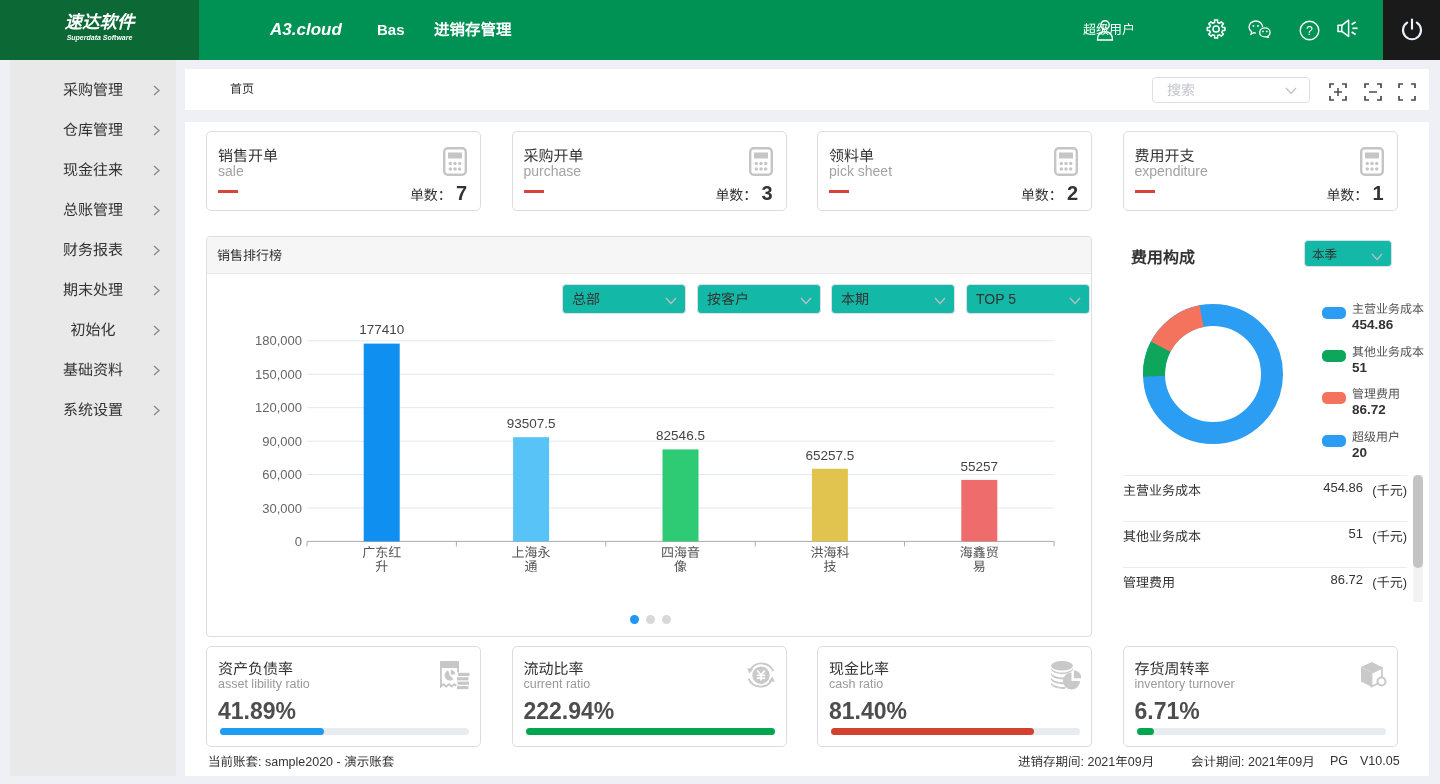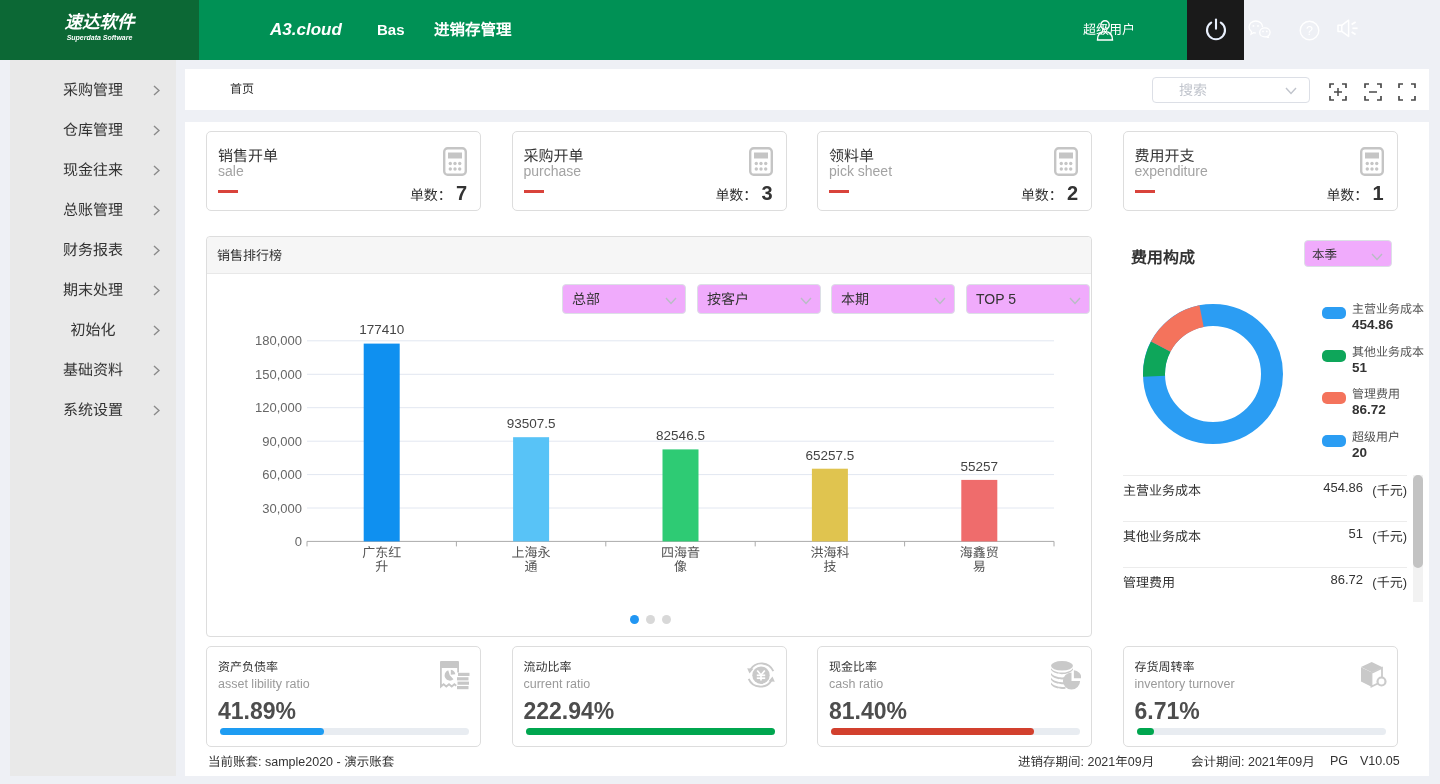--- a/index.html
+++ b/index.html
@@ -1,55 +1,55 @@
 <!DOCTYPE html>
 <html lang="zh-CN"><head>
 <meta charset="utf-8">
 <style>
 *{margin:0;padding:0;box-sizing:border-box}
 html,body{width:1440px;height:784px;overflow:hidden}
 body{font-family:"Liberation Sans",sans-serif;background:#eef0f5;position:relative}
 
-#hdr{position:absolute;left:0;top:0;width:1244px;height:60px;background:#009155;color:#fff}
+#hdr{position:absolute;left:0;top:0;width:1440px;height:60px;background:#009155;color:#fff}
 #logo{position:absolute;left:0;top:0;width:199px;height:60px;background:#0c6835;text-align:center}
 #logo .t1{font-size:17.5px;font-weight:bold;font-style:italic;padding-top:12px;line-height:21px}
 #logo .t2{font-size:7px;font-weight:bold;font-style:italic;margin-top:1px}
 .hnav{position:absolute;top:0;height:60px;line-height:60px;font-weight:bold;color:#fff}
 #hdr svg{position:absolute}
 #pwr{position:absolute;right:0;top:0;width:57px;height:60px;background:#1a1a1a}
 
 #side{position:absolute;left:10px;top:60px;width:166px;height:716px;background:#e9e9e9}
 #side ul{list-style:none;padding-top:10px}
 #side li{position:relative;height:40px;line-height:40px;text-align:center;font-size:15px;color:#333}
 #side li svg{position:absolute;right:16px;top:15px}
 
 #tabrow{position:absolute;left:185px;top:69px;width:1244px;height:41px;background:#fff}
 #tabtxt{position:absolute;left:45px;top:10px;font-size:12px;color:#333}
-#search{position:absolute;left:967px;top:8px;width:158px;height:26px;border:1px solid #dcdfe6;border-radius:4px;color:#c0c4cc;font-size:14px;line-height:24px;padding-left:26px}
+#search{position:absolute;left:967px;top:8px;width:158px;height:26px;border:1px solid #dcdfe6;border-radius:4px;color:#c0c4cc;font-size:14px;line-height:24px;padding-left:14px}
 
 #content{position:absolute;left:185px;top:122px;width:1244px;height:654px;background:#fff}
 .card{position:absolute;width:275px;border:1px solid #ddd;border-radius:5px;background:#fff}
 .tcard{top:9px;height:80px}
 .bcard{top:524px;height:101px}
 .tcard .tt{position:absolute;left:11px;top:12px;font-size:15px;color:#333}
 .tcard .st{position:absolute;left:11px;top:31px;font-size:14px;color:#a3a3a3}
 .tcard .dash{position:absolute;left:11px;top:58px;width:20px;height:3px;background:#d9433b}
 .tcard .num{position:absolute;right:13px;bottom:5px;font-size:14px;color:#333}
 .tcard .num b{font-size:20px;margin-left:4px}
 .tcard svg{position:absolute;right:13px;top:15px}
-.bcard .tt{position:absolute;left:11px;top:10px;font-size:12px;color:#333}
+.bcard .tt{position:absolute;left:11px;top:10px;font-size:15px;color:#333}
 .bcard .st{position:absolute;left:11px;top:30px;font-size:12.5px;color:#9a9a9a}
 .bcard .pct{position:absolute;left:11px;top:51px;font-size:23px;font-weight:bold;color:#4d4d4d}
 .bcard .track{position:absolute;left:13px;top:81px;width:249px;height:7px;border-radius:4px;background:#e8ecf1}
 .bcard .fill{height:7px;border-radius:4px}
 .bcard svg{position:absolute;right:10px;top:13px}
 
 #panel{position:absolute;left:21px;top:114px;width:886px;height:401px;border:1px solid #ddd;border-radius:4px;background:#fff}
 #panel .phead{height:37px;background:#f6f6f6;border-bottom:1px solid #e8e8e8;border-radius:4px 4px 0 0;line-height:37px;padding-left:10px;font-size:13px;color:#333}
-.dd{position:absolute;height:30px;border:1px solid #dcdfe6;border-radius:4px;font-size:14px;color:#333;line-height:28px;padding-left:9px;background:#f0abfc}
+.dd{position:absolute;height:30px;border:1px solid #dcdfe6;border-radius:4px;font-size:14px;color:#333;line-height:28px;padding-left:9px;background:#14b8a6}
 .dd svg{position:absolute;right:8px;top:12px}
 .dots{position:absolute;left:0;top:485px;width:886px;text-align:center}
 .dots i{display:inline-block;width:9px;height:9px;border-radius:50%;background:#d8d8d8;margin:0 3.5px}
 .dots i.on{background:#2196f3}
 
 #rtitle{position:absolute;left:946px;top:122px;font-size:16px;font-weight:bold;color:#333}
 #rdd{left:1119px;top:118px;width:88px;height:27px;line-height:29px;font-size:12.5px;padding-left:7px}
 .legend{position:absolute;left:1137px;width:110px}
 .legend .sw{position:absolute;left:0;top:8px;width:24px;height:12px;border-radius:5px}
 .legend .lb{position:absolute;left:30px;top:0;font-size:12px;color:#555;white-space:nowrap}

